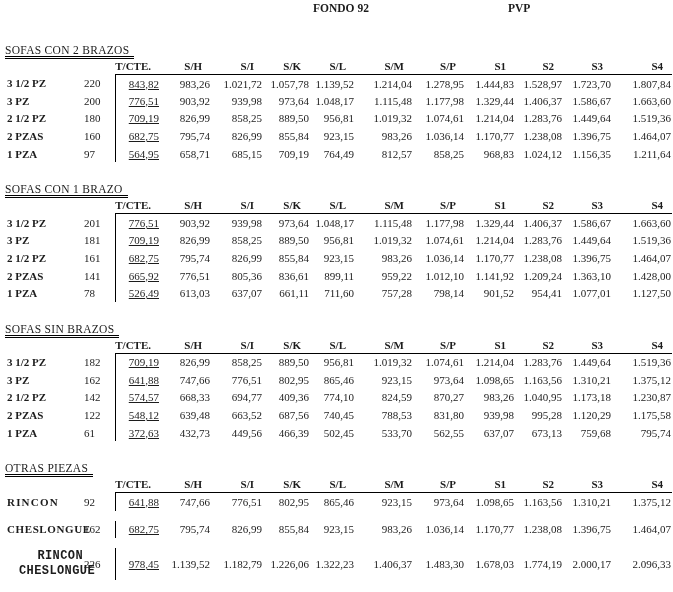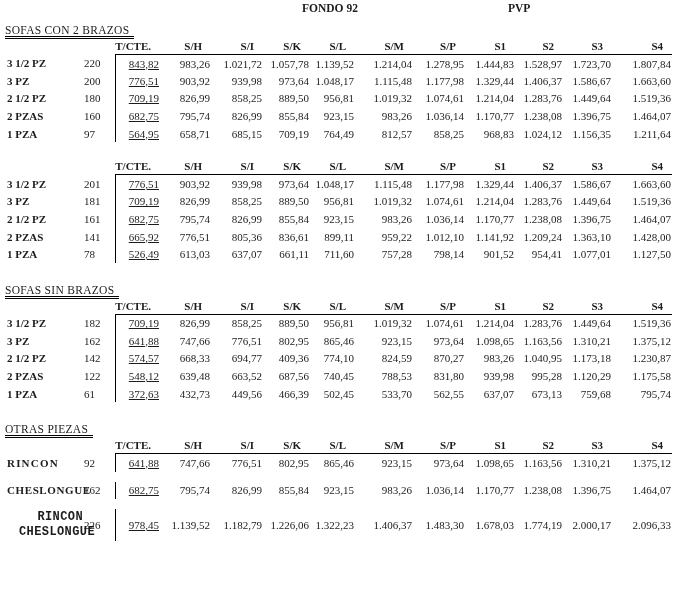--- a/index.html
+++ b/index.html
@@ -4,26 +4,26 @@
 <style>
   html,body{margin:0;padding:0;}
   body{
     width:673px;height:592px;overflow:hidden;background:#ffffff;
     font-family:"Liberation Serif","DejaVu Serif",serif;color:#1c1c1c;
   }
   .page{padding:2px 0 0 5px;position:relative;}
 
   
   .group-header{position:relative;height:14px;font-size:11.5px;font-weight:bold;}
-  .group-header .fondo{position:absolute;left:297px;top:0;text-align:center;}
+  .group-header .fondo{position:absolute;left:308px;top:0;text-align:center;}
   .group-header .pvp{position:absolute;left:503px;top:0;}
 
   
   .section{margin-top:17px;}
-  .section.first{margin-top:4px;}
+  .section.first{margin-top:24px;}
   .section-title-row{height:17px;}
   .section-title{
     display:inline-block;font-size:11.5px;letter-spacing:.3px;
     border-bottom:3px double #000;padding:0 5px 0 0;
   }
 
   table.price-table{border-collapse:collapse;table-layout:fixed;width:667px;margin-top:2px;}
   thead th{
     font-size:11px;font-weight:bold;text-align:right;
     height:13px;vertical-align:bottom;padding:0 9px 2px 0;white-space:nowrap;
@@ -170,20 +170,23 @@
               <td class="val">968,83</td>
               <td class="val">1.024,12</td>
               <td class="val">1.156,35</td>
               <td class="val">1.211,64</td>
             </tr>
           </tbody>
     </table>
   </div>
 
   <div class="section">
+    <div class="section-title-row">
+      <span class="section-title">SOFAS CON 1 BRAZO</span>
+    </div>
     <table class="price-table">
       <colgroup>
         <col style="width:78px">
             <col style="width:32px">
         <col style="width:45px">
             <col style="width:51px">
             <col style="width:52px">
         <col style="width:47px">
             <col style="width:45px">
             <col style="width:58px">

